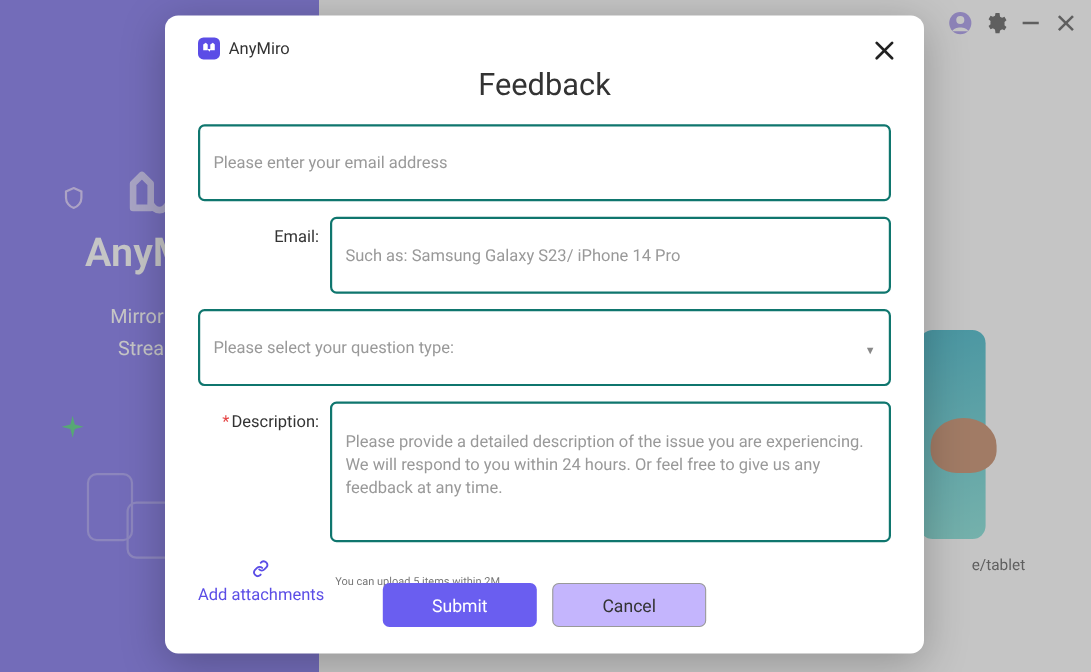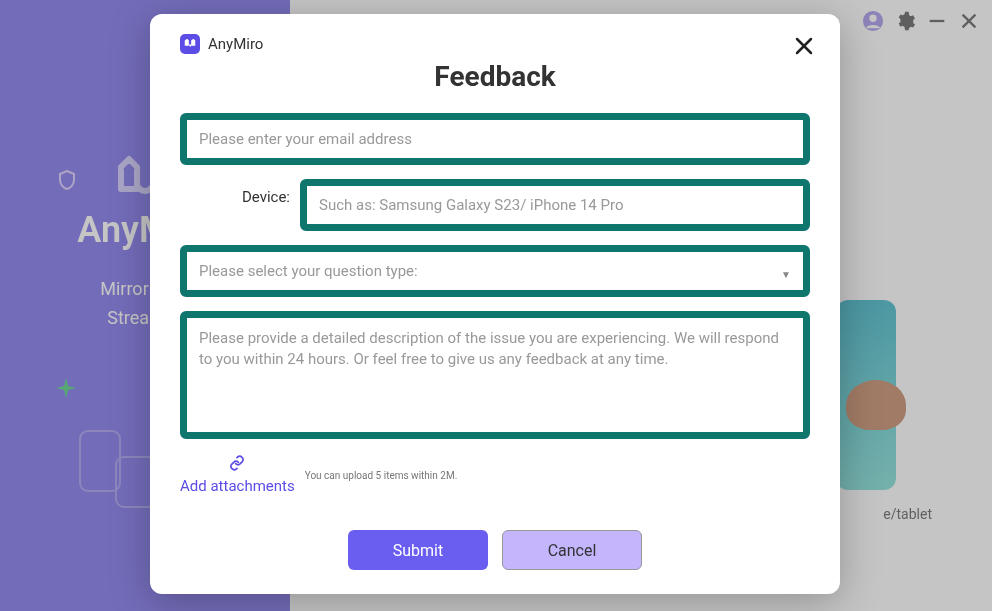--- a/index.html
+++ b/index.html
@@ -162,21 +162,21 @@
       border: none;
       width: 28px;
       height: 28px;
       display: flex;
       align-items: center;
       justify-content: center;
     }
     .modal-title {
       text-align: center;
       font-size: 28px;
-      font-weight: 700;
+      font-weight: 400;
       color: #333;
       margin-top: 6px;
       margin-bottom: 20px;
     }
     .form-row {
       display: flex;
       align-items: flex-start;
       margin-bottom: 14px;
     }
     .form-label {
@@ -186,23 +186,23 @@
       padding-top: 9px;
       font-size: 15px;
       color: #333;
     }
     .required {
       color: #e54545;
       margin-right: 2px;
     }
     .form-input, .form-select, .form-textarea {
       flex: 1;
-      border: 7px solid #0f766e;
+      border: 2px solid #0f766e;
       border-radius: 6px;
-      padding: 10px 12px;
+      padding: 24px 12px;
       font-size: 15px;
       color: #333;
       background: #fff;
     }
     .form-input::placeholder, .form-textarea::placeholder {
       color: #999;
     }
     .form-select {
       display: flex;
       justify-content: space-between;
@@ -343,33 +343,36 @@
   </div>
 
   <h1 class="modal-title">Feedback</h1>
 
   <div class="form-row">
     <input class="form-input" placeholder="Please enter your email address" style="">
   </div>
 
   <div class="form-row">
     <div class="form-label">
-      <span>Device:</span>
+      <span>Email:</span>
     </div>
     <input class="form-input" placeholder="Such as: Samsung Galaxy S23/ iPhone 14 Pro" style="">
   </div>
 
   <div class="form-row">
     <div class="form-select">
       <span>Please select your question type:</span>
       <span class="caret">▼</span>
     </div>
   </div>
 
   <div class="form-row">
+    <div class="form-label">
+      <span class="required">*</span><span>Description:</span>
+    </div>
     <textarea class="form-textarea" placeholder="Please provide a detailed description of the issue you are experiencing. We will respond to you within 24 hours. Or feel free to give us any feedback at any time." style=""></textarea>
   </div>
 
   <div class="attachments-row">
     <span class="attach-link">
       <svg width="16" height="16" viewBox="0 0 24 24" fill="none" stroke="#5b4de6" stroke-width="2.5" stroke-linecap="round">
         <path d="M10 13a5 5 0 007 0l3-3a5 5 0 00-7-7l-1 1"></path>
         <path d="M14 11a5 5 0 00-7 0l-3 3a5 5 0 007 7l1-1"></path>
       </svg>
       <span>Add attachments</span>

